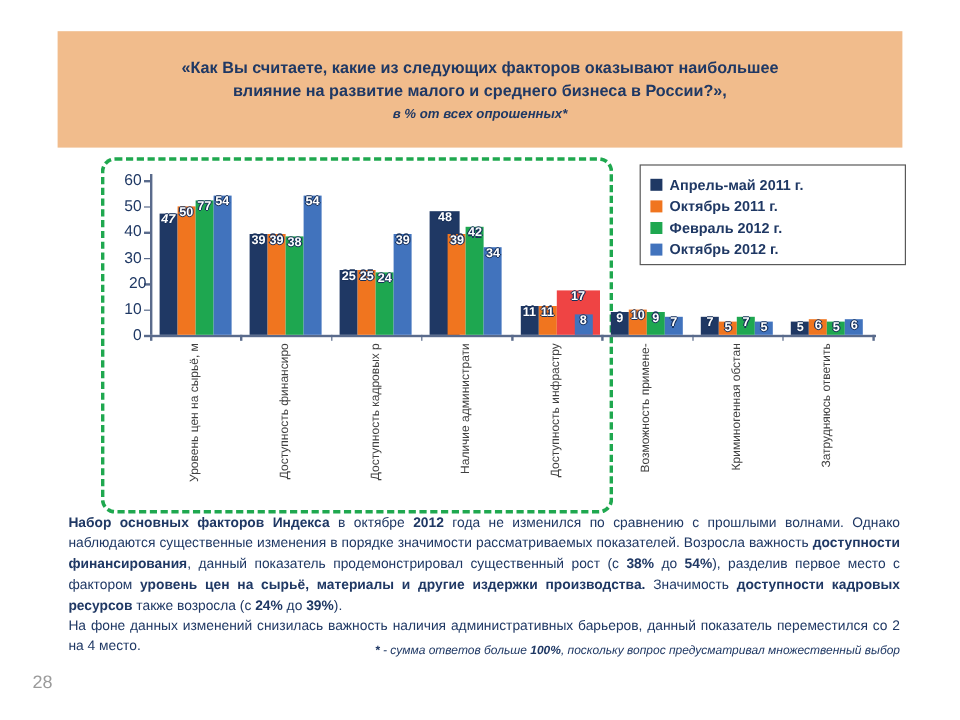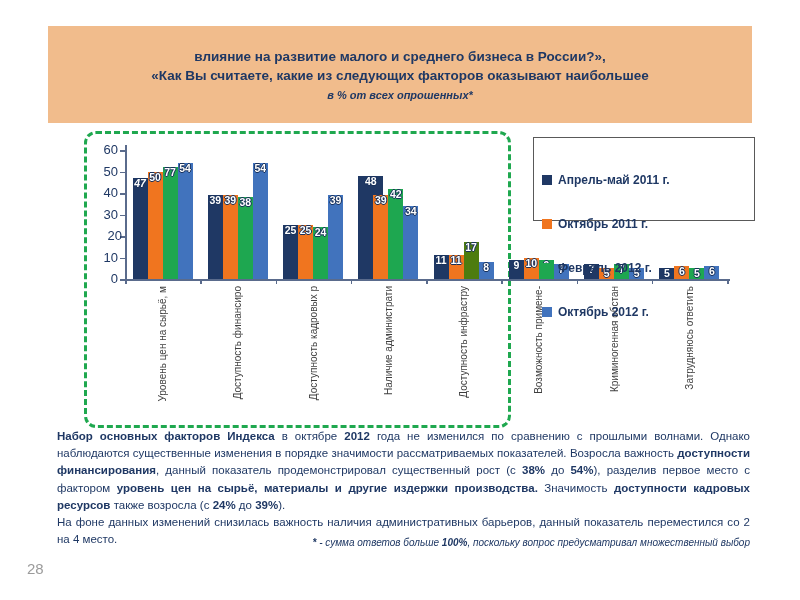--- a/index.html
+++ b/index.html
@@ -27,39 +27,39 @@
                  white-space:nowrap;}
 
   
   .dashed-box{position:absolute;left:84px;top:131px;width:421px;height:291px;
               border:3px dashed #1FA84F;border-radius:12px;}
 
   
   .legend{position:absolute;left:533px;top:137px;width:222px;height:84px;background:#ffffff;
           border:1.5px solid #595959;padding:7px 8px;box-sizing:border-box;z-index:5;}
   .legend ul{list-style:none;margin:0;padding:0;}
-  .legend li{display:flex;align-items:center;gap:6px;height:18px;margin-top:26px;}
+  .legend li{display:flex;align-items:center;gap:6px;height:18px;}
   .legend .swatch{width:10px;height:10px;flex:0 0 10px;}
   .legend .lname{font-size:12px;font-weight:bold;color:#1F3864;white-space:nowrap;}
 
   
   .body-text{position:absolute;left:57px;top:428px;width:693px;color:#1F3864;
              font-size:11.5px;line-height:17.2px;text-align:justify;}
   .footnote{position:absolute;left:300px;top:537px;width:450px;text-align:right;
             color:#1F3864;font-style:italic;font-size:10px;}
   .page-number{position:absolute;left:27px;top:560px;color:#9b9b9b;font-size:15px;}
 </style>
 </head>
 <body>
 
 <div class="slide">
 
   <div class="title-box">
+    <div class="title-line">«Как Вы считаете, какие из следующих факторов оказывают наибольшее</div>
     <div class="title-line">влияние на развитие малого и среднего бизнеса в России?»,</div>
-    <div class="title-line">«Как Вы считаете, какие из следующих факторов оказывают наибольшее</div>
     <div class="title-sub">в % от всех опрошенных*</div>
   </div>
 
   <div class="dashed-box"></div>
 
   <div id="chart">
       <div class="axis-line" style="left: 125px; top: 14px; width: 1.5px; height: 134px;"></div>
       <div class="axis-line" style="left: 125px; top: 148px; width: 605px; height: 1.5px;"></div>
       <div class="ytick" style="left: 120px; top: 148px; width: 5px; height: 1.5px;"></div>
       <div class="ylab" style="left: 84px; top: 140px; width: 34px;">0</div>
@@ -143,21 +143,21 @@
       </div>
       <div class="xlabcell" style="left: 350.75px; top: 155px; width: 75.25px; height: 136px;">
         <span>Наличие администрати</span>
       </div>
       <div class="bar" style="left: 433.625px; top: 124.35px; width: 15px; height: 23.65px; background: rgb(31, 56, 100);">
         <span class="val">11</span>
       </div>
       <div class="bar" style="left: 448.625px; top: 124.35px; width: 15px; height: 23.65px; background: rgb(240, 117, 31);">
         <span class="val">11</span>
       </div>
-      <div class="bar" style="left: 463.625px; top: 111.45px; width: 15px; height: 36.55px; background: #4d7c0f;">
+      <div class="bar" style="left: 463.625px; top: 111.45px; width: 36px; height: 36.55px; background: #ef4444;">
         <span class="val">17</span>
       </div>
       <div class="bar" style="left: 478.625px; top: 130.8px; width: 15px; height: 17.2px; background: rgb(65, 115, 189);">
         <span class="val">8</span>
       </div>
       <div class="xlabcell" style="left: 426px; top: 155px; width: 75.25px; height: 136px;">
         <span>Доступность инфрастру</span>
       </div>
       <div class="bar" style="left: 508.875px; top: 128.65px; width: 15px; height: 19.35px; background: rgb(31, 56, 100);">
         <span class="val">9</span>

